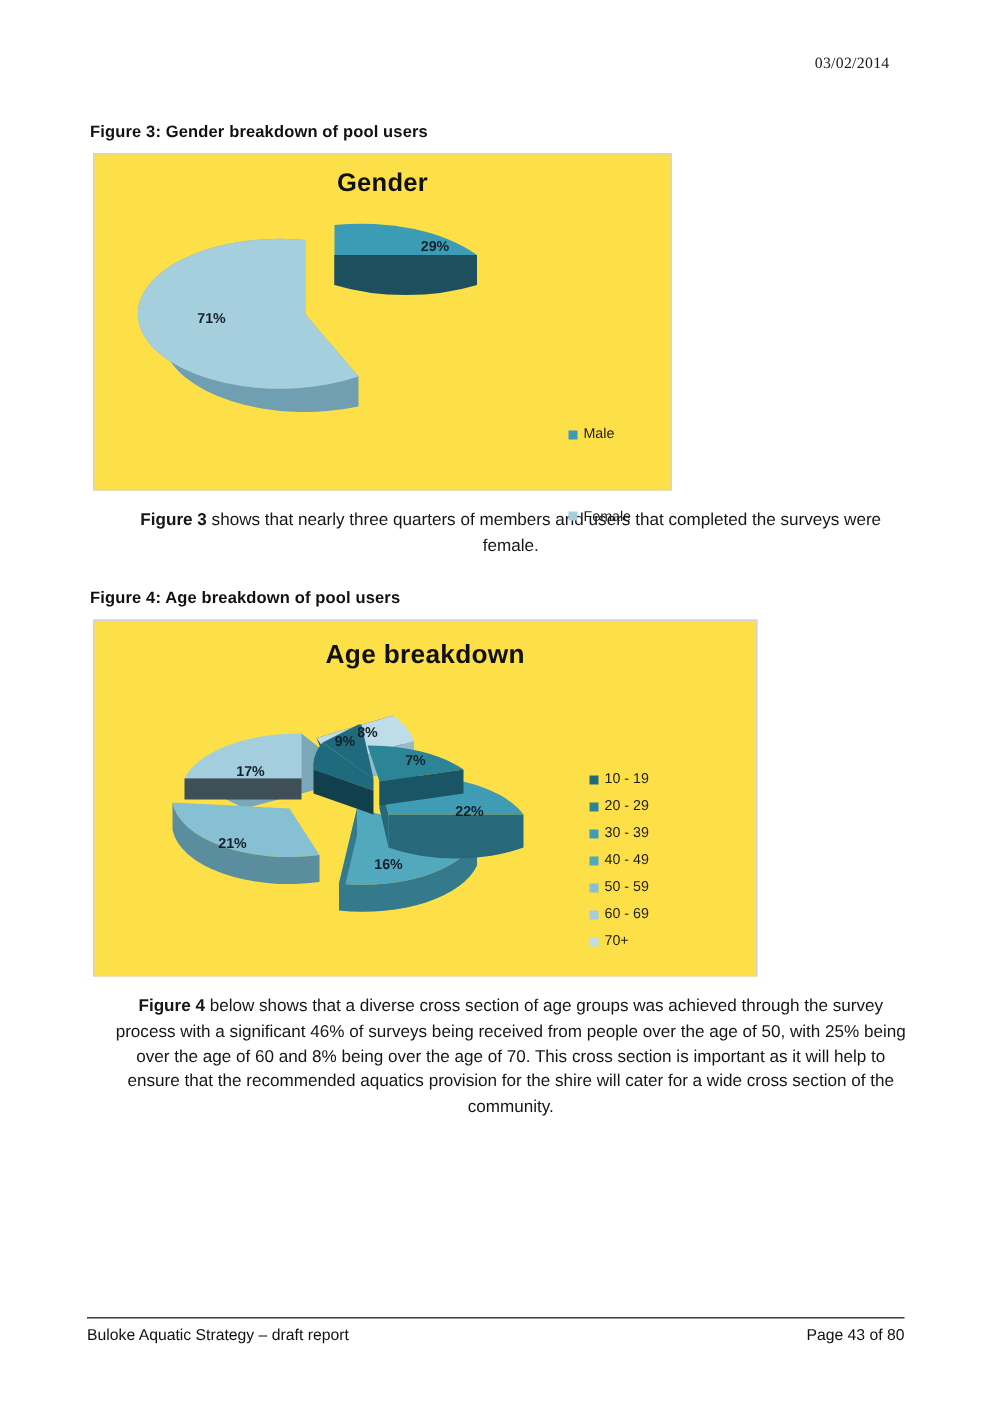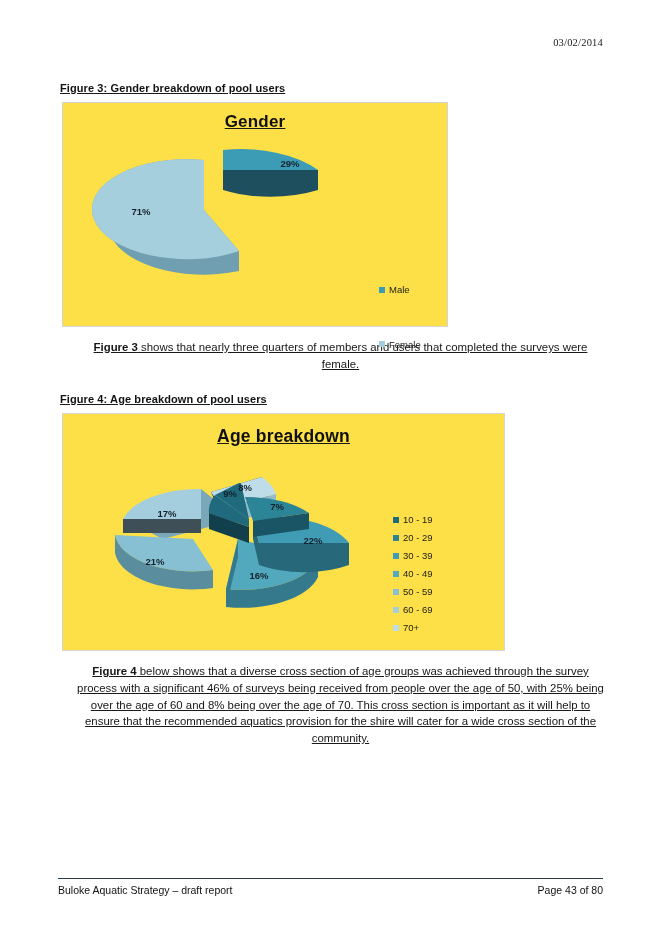--- a/index.html
+++ b/index.html
@@ -16,32 +16,31 @@
     overflow: hidden;
   }
   .page {
     position: absolute;
     inset: 0;
     padding: 0;
   }
   .doc-date {
     position: absolute;
     top: 37px;
-    right: 57px;
+    right: 67px;
     font-family: "Liberation Serif", serif;
     font-size: 10.5px;
     color: #1a1a1a;
     letter-spacing: 0.2px;
   }
   .content {
     position: absolute;
     left: 60px;
     top: 82px;
     width: 545px;
-    text-decoration: underline;
   }
   .fig-caption {
     font-size: 11px;
     font-weight: bold;
     color: #111;
     margin: 0 0 8px 0;
     letter-spacing: 0.1px;
   }
   .chart-box {
     border: 1px solid #d4d4d4;

